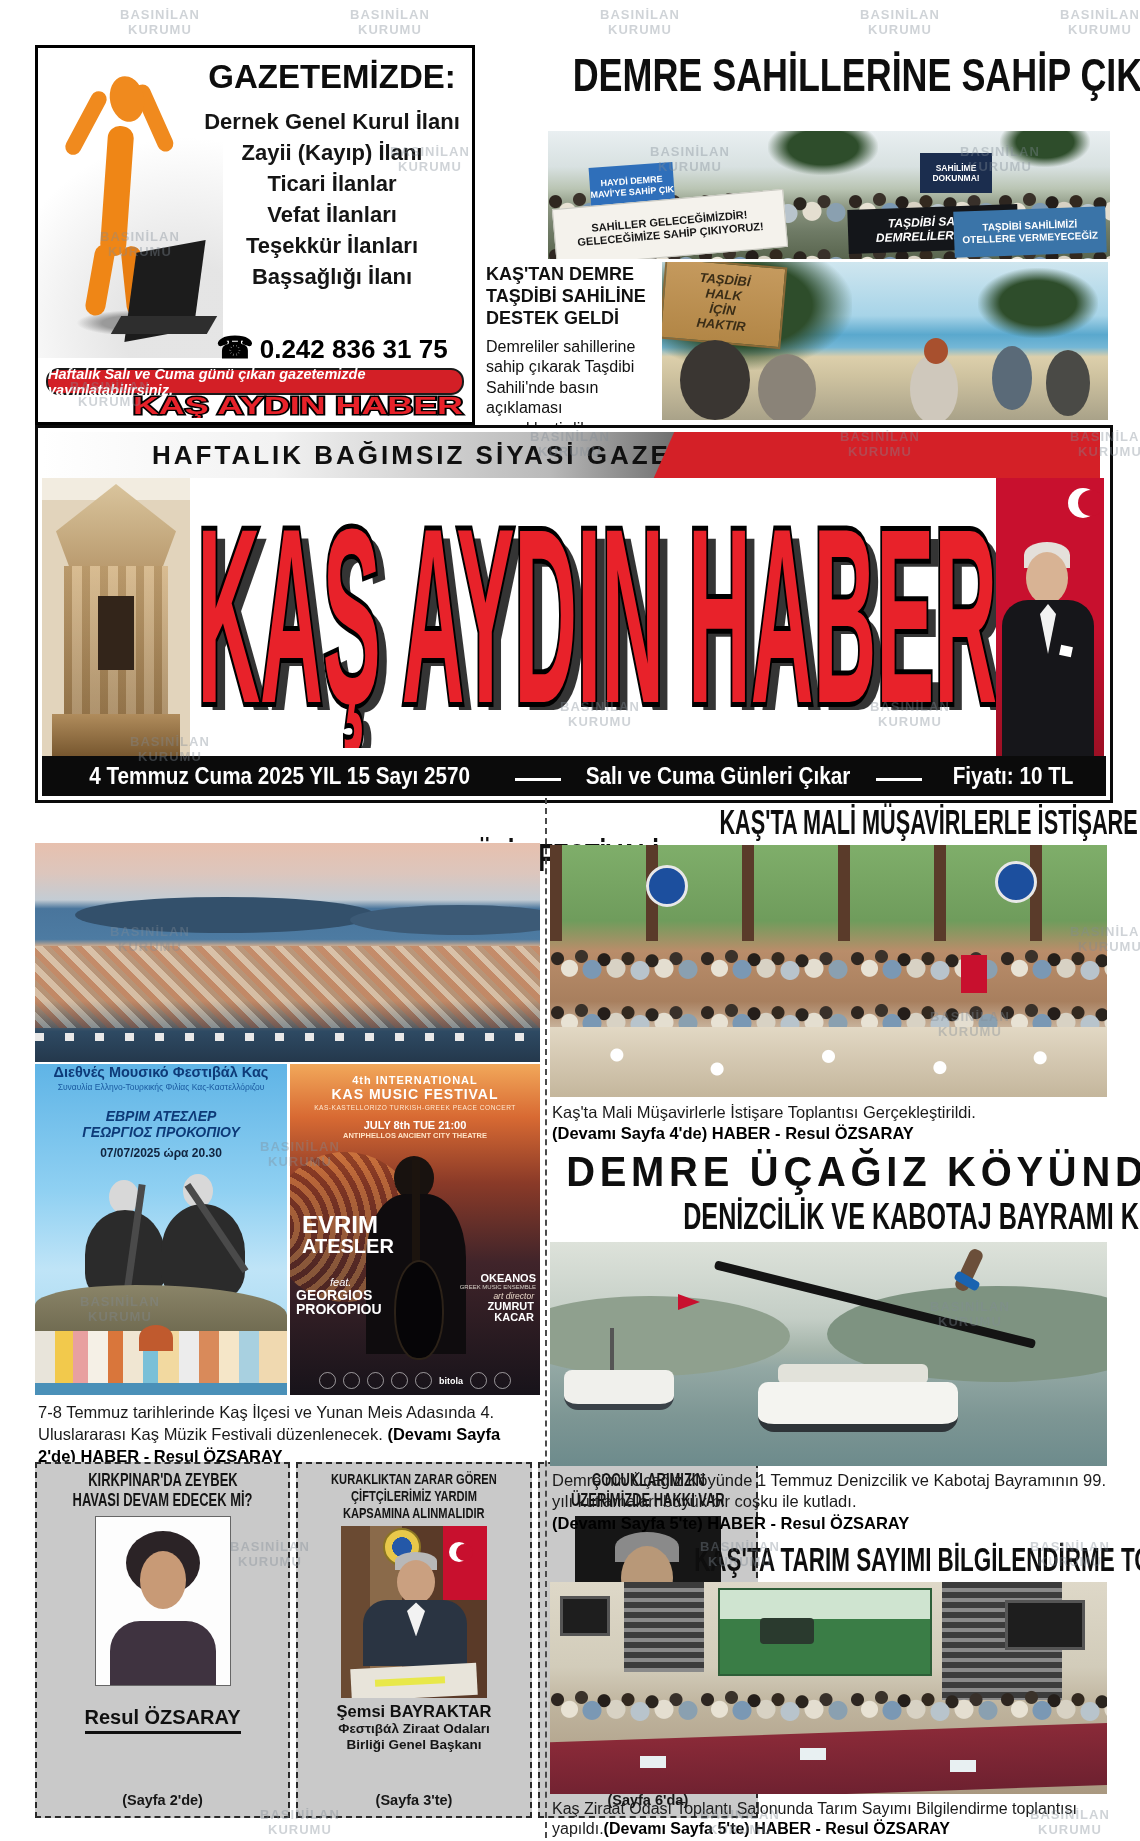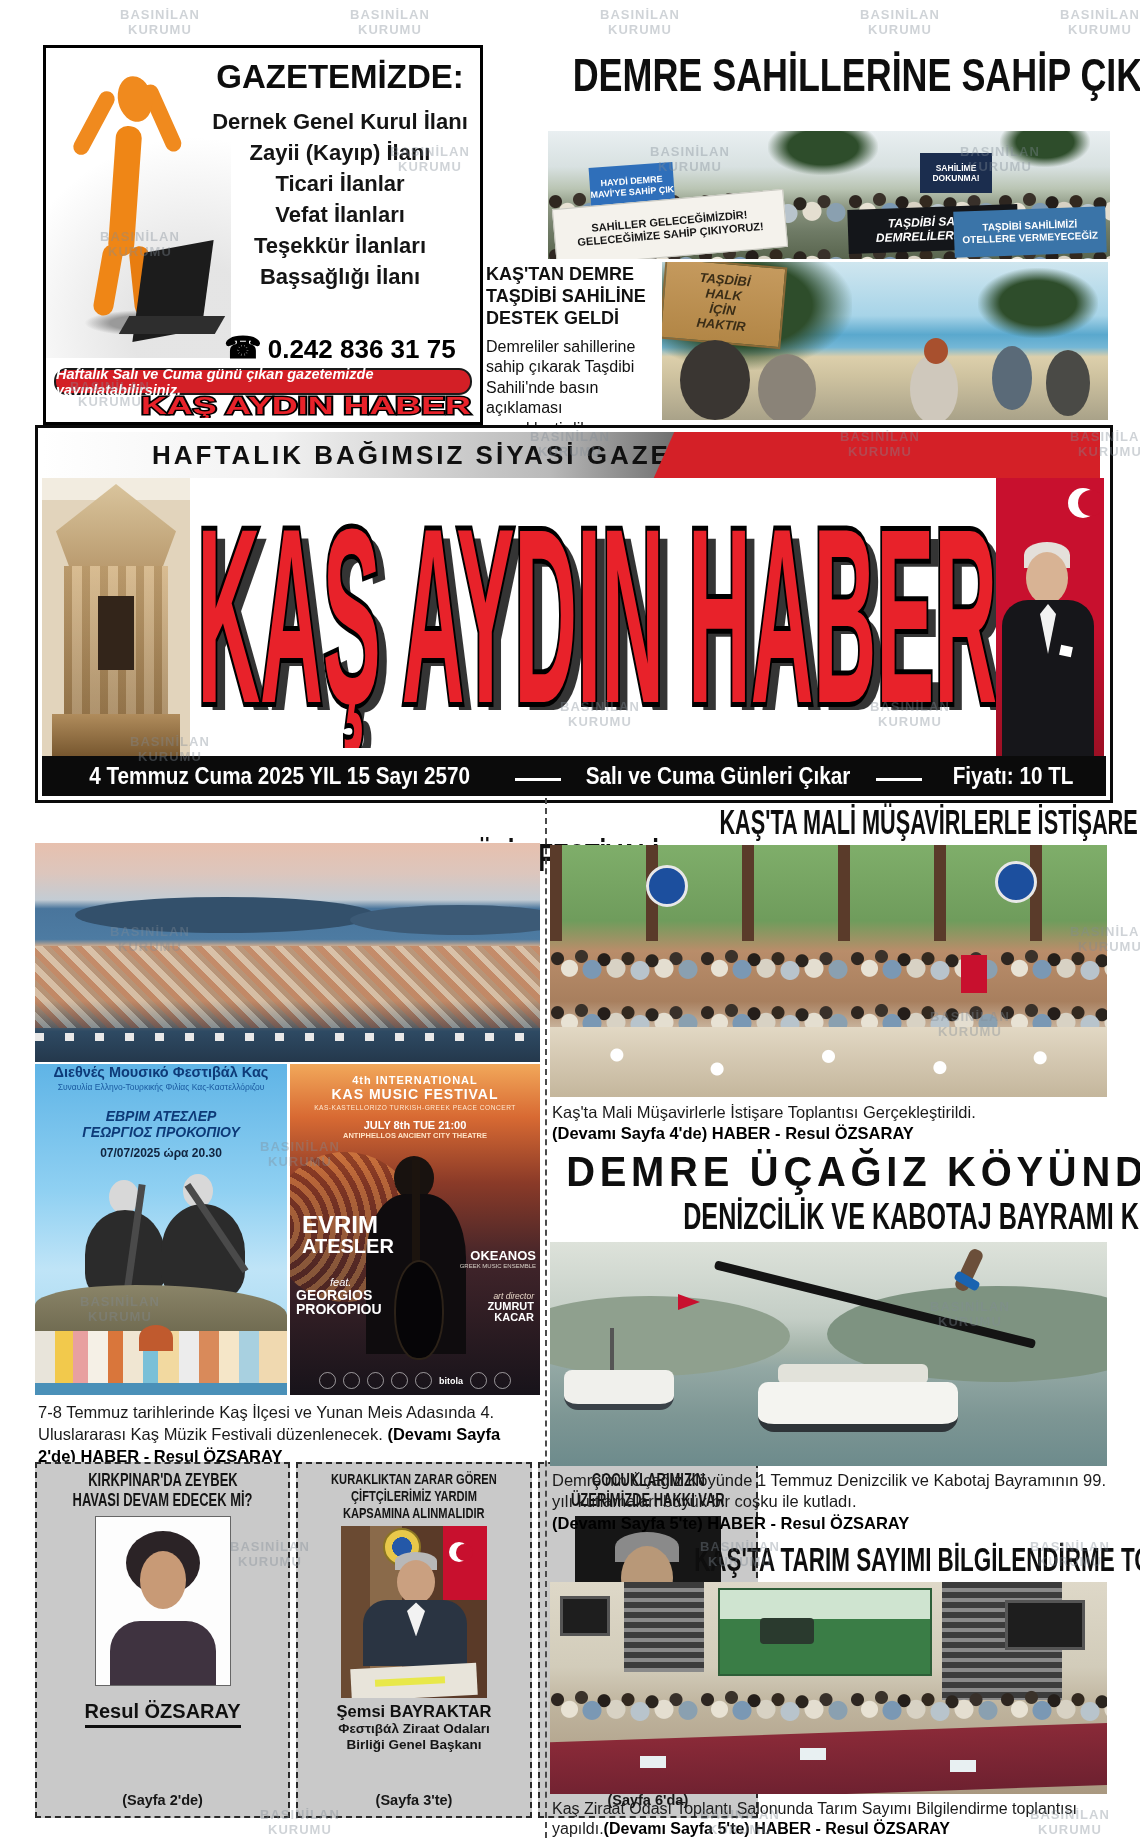--- a/index.html
+++ b/index.html
@@ -10,21 +10,21 @@
         transform:scaleX(var(--sx,.7));transform-origin:center;}
   .hl{text-align:center;color:#0e0e0e;}
 
   
   .wm-layer{position:absolute;inset:0;z-index:60;pointer-events:none;}
   .wm{position:absolute;display:flex;flex-direction:column;align-items:center;
       color:rgba(130,140,150,.38);font-weight:bold;font-size:13px;letter-spacing:1px;
       line-height:1.15;font-family:"Liberation Sans",sans-serif;}
 
   
-  .ad-box{left:35px;top:45px;width:434px;height:374px;border:3px solid #000;background:#fff;margin-left:8px;}
+  .ad-box{left:35px;top:45px;width:434px;height:374px;border:3px solid #000;background:#fff;}
   .ad-fig{left:0;top:0;width:185px;height:310px;background:
       radial-gradient(circle at 80% 90%, rgba(180,180,180,.35) 0 20%, transparent 60%),#fff;}
   .fig-head{left:72px;top:28px;width:34px;height:46px;background:#f08a1e;border-radius:50%;transform:rotate(-12deg);}
   .fig-arm1{left:40px;top:40px;width:16px;height:70px;background:#f08a1e;border-radius:10px;transform:rotate(28deg);}
   .fig-arm2{left:108px;top:34px;width:16px;height:72px;background:#f08a1e;border-radius:10px;transform:rotate(-24deg);}
   .fig-body{left:66px;top:78px;width:26px;height:130px;background:#ef8616;border-radius:12px;transform:rotate(4deg);}
   .fig-leg1{left:52px;top:196px;width:20px;height:72px;background:#ef8616;border-radius:10px;transform:rotate(10deg);}
   .fig-leg2{left:86px;top:198px;width:20px;height:70px;background:#e87d10;border-radius:10px;transform:rotate(-6deg);}
   .fig-shadow{left:38px;top:262px;width:120px;height:26px;background:radial-gradient(ellipse,#9a9a9a 0 40%,transparent 70%);}
   .fig-laptop{left:92px;top:200px;width:70px;height:86px;background:#1c1c1c;transform:skewY(-18deg) rotate(8deg);}
@@ -154,21 +154,21 @@
   .pr-field{position:absolute;left:-20px;top:88px;width:150px;height:150px;opacity:.75;background:
       repeating-radial-gradient(circle at 0% 50%,rgba(242,160,80,.55) 0 6px,rgba(110,45,28,.55) 6px 12px);border-radius:50%;}
   .pr-head{position:absolute;left:104px;top:92px;width:40px;height:44px;border-radius:50%;background:#18120f;}
   .pr-body{position:absolute;left:76px;top:130px;width:100px;height:160px;border-radius:40% 40% 0 0;background:#0f0c0e;}
   .pr-saz{position:absolute;left:104px;top:196px;width:46px;height:96px;border-radius:50% 50% 46% 46%;background:#060507;border:2px solid #2c2218;}
   .pr-neck{position:absolute;left:122px;top:96px;width:8px;height:110px;background:#1c140e;}
   .pr-evrim{position:absolute;left:12px;top:150px;text-align:left;line-height:.95;}
   .pr-evrim .l1{font-size:24px;font-weight:bold;}
   .pr-evrim .l2{font-size:20px;font-weight:bold;}
   .pr-oke{position:absolute;right:4px;top:184px;text-align:right;}
-  .pr-oke .l1{font-size:13px;font-weight:bold;}
+  .pr-oke .l1{font-size:11px;font-weight:bold;margin-top:24px;}
   .pr-oke .l2{font-size:6px;color:#d8d2c8;}
   .pr-feat{position:absolute;left:40px;top:212px;font-style:italic;font-size:11px;}
   .pr-geo{position:absolute;left:6px;top:224px;text-align:left;line-height:1;}
   .pr-geo div{font-size:14px;font-weight:bold;}
   .pr-ad{position:absolute;right:6px;top:228px;text-align:right;line-height:1;}
   .pr-ad .l0{font-style:italic;font-size:8.5px;color:#e8d8c8;}
   .pr-ad .l1,.pr-ad .l2{font-size:11px;font-weight:bold;}
   .pr-logos{position:absolute;left:0;bottom:6px;width:100%;display:flex;align-items:center;justify-content:center;gap:7px;}
   .pr-logo{width:15px;height:15px;border-radius:50%;border:1px solid rgba(255,255,255,.55);}
   .pr-bitola{font-size:9px;font-weight:bold;color:#fff;}
@@ -177,21 +177,21 @@
 
   
   .boxes{left:35px;top:1462px;width:505px;height:356px;display:flex;gap:6px;}
   .pbox{flex:1;border:2px dashed #2a2a2a;background:#c9c9c9;box-sizing:border-box;padding:7px 4px 4px;
         display:flex;flex-direction:column;align-items:center;}
   .pbox .bt{text-align:center;color:#141414;line-height:1.12;}
   .pbox .bt .cond{--sx:.74;}
   .bt1{font-size:17.5px;}
   .bt2{font-size:15px;}
   .bt3{font-size:17.5px;}
-  .bname{font-weight:bold;color:#101010;margin-top:14px;}
+  .bname{font-weight:bold;color:#101010;margin-top:20px;}
   .bpage{font-weight:bold;font-size:14.5px;color:#161616;margin-top:auto;padding-bottom:4px;}
   .brole{font-weight:bold;font-size:13.5px;color:#161616;line-height:1.15;text-align:center;}
   .photo1{margin-top:6px;width:134px;height:168px;background:#fdfdfd;border:1px solid #666;position:relative;overflow:hidden;}
   .p1-hair{position:absolute;left:30px;top:14px;width:74px;height:64px;border-radius:50%;background:#2b2326;}
   .p1-face{position:absolute;left:44px;top:34px;width:46px;height:58px;border-radius:50%;background:#c89a76;}
   .p1-body{position:absolute;left:14px;top:104px;width:106px;height:64px;border-radius:30px 30px 0 0;background:#3f3340;}
   .photo2{margin-top:5px;width:146px;height:172px;position:relative;overflow:hidden;background:
       linear-gradient(90deg,#6a4a32 0 20%,#8a6a4a 20% 42%,#5a3a28 42% 100%);}
   .p2-flag{position:absolute;right:0;top:0;width:44px;height:74px;background:#c8102e;}
   .p2-c1{position:absolute;right:18px;top:16px;width:20px;height:20px;border-radius:50%;background:#fff;}

